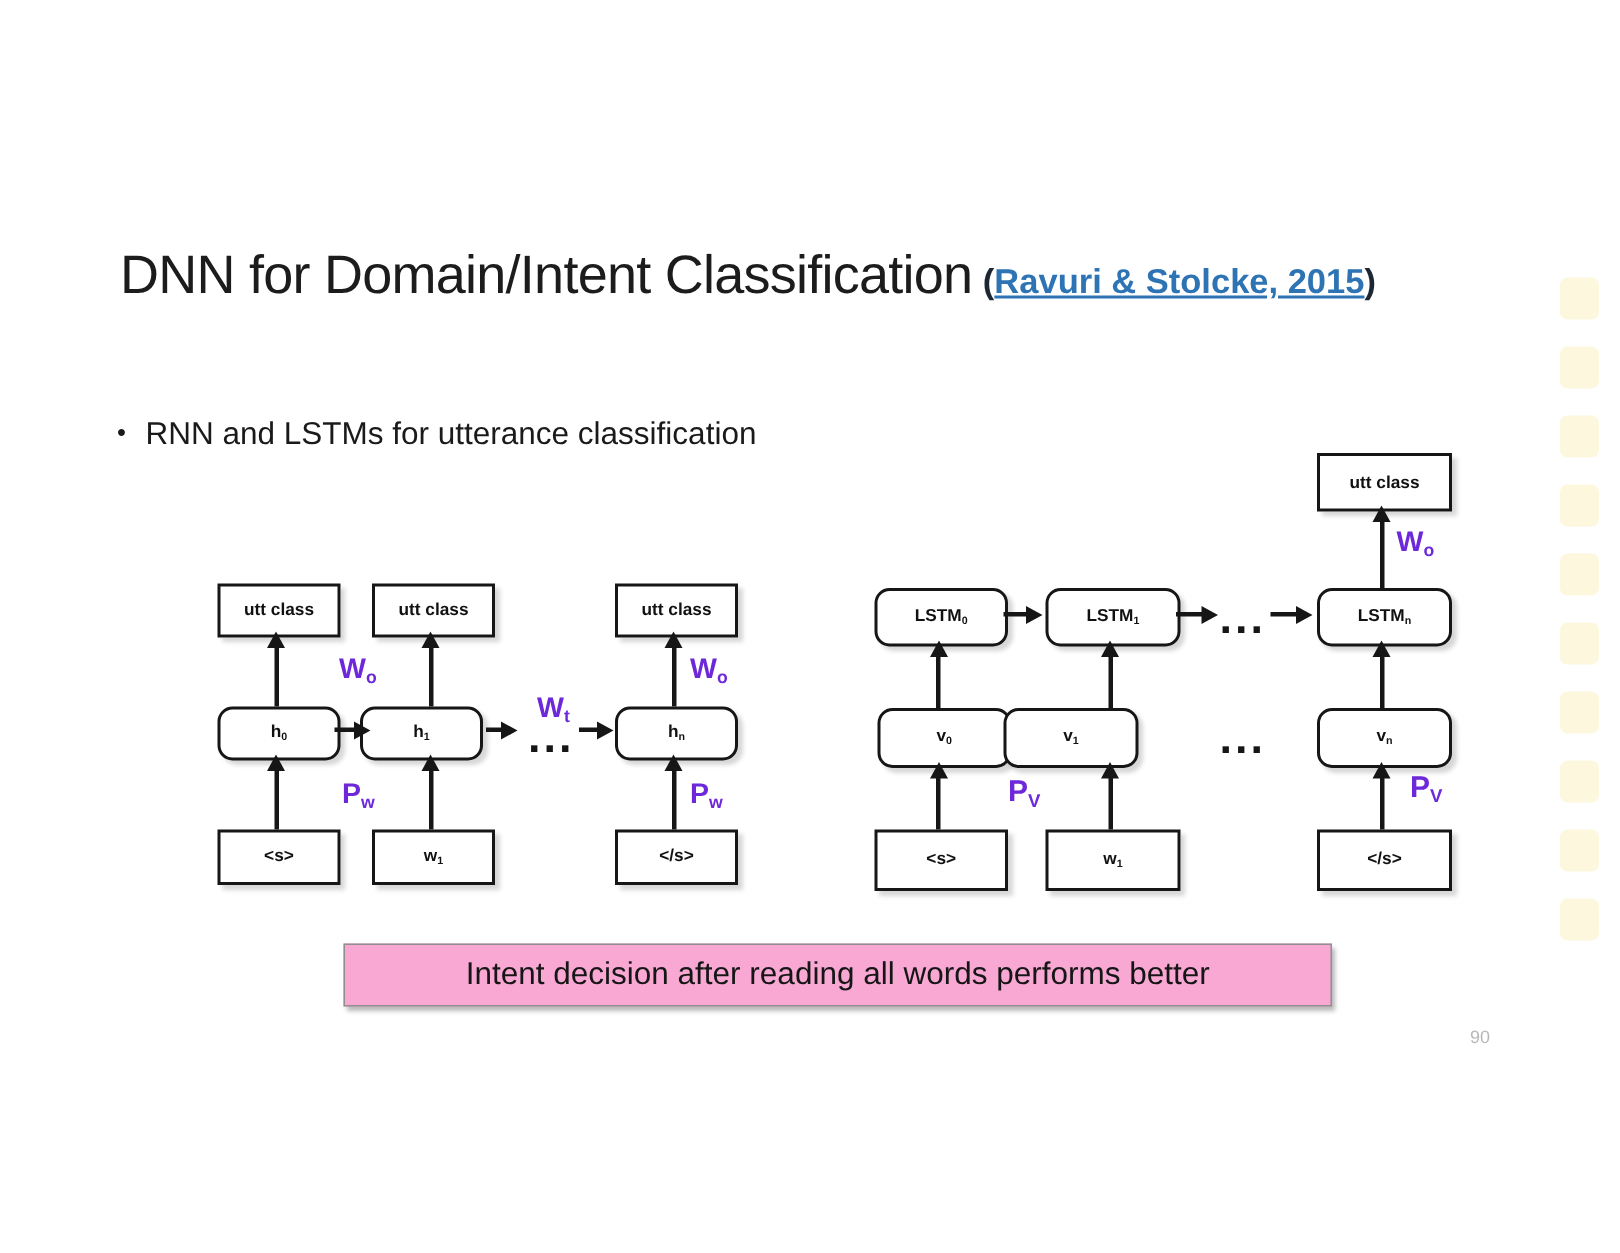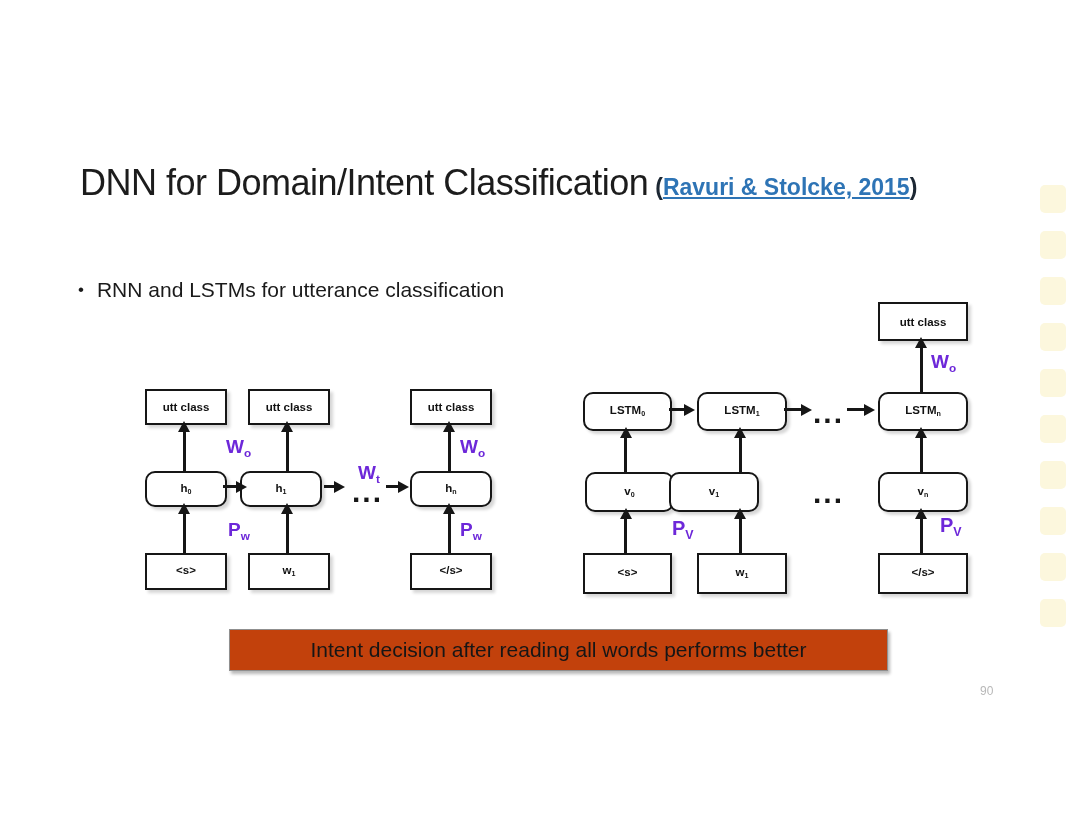--- a/index.html
+++ b/index.html
@@ -34,21 +34,21 @@
   .ah::before {
     content:''; position:absolute; right:-10px; top:50%; transform:translateY(-50%);
     border-top:6px solid transparent; border-bottom:6px solid transparent;
     border-left:11px solid #161616;
   }
   .wl { position:absolute; font-size:19px; font-weight:600; color:#6d28d9; white-space:nowrap; }
   .dots { position:absolute; font-size:30px; font-weight:700; letter-spacing:2px; color:#161616; line-height:0; }
   
   .callout {
     position:absolute; left:229px; top:629px; width:657px; height:40px;
-    background:#c2410c; border:1px solid #8f8f8f;
+    background:#f9a8d4; border:1px solid #8f8f8f;
     box-shadow:2px 3px 3px rgba(0,0,0,0.28);
     display:flex; align-items:center; justify-content:center;
     font-size:21px; font-weight:500; color:#161616;
   }
   
   .pagenum { position:absolute; left:980px; top:684px; font-size:12px; color:#b8b8b8; }
   .blob { position:absolute; left:1040px; width:26px; height:28px; background:#fcf7dd; border-radius:5px; }
 </style>
 </head>
 <body>

